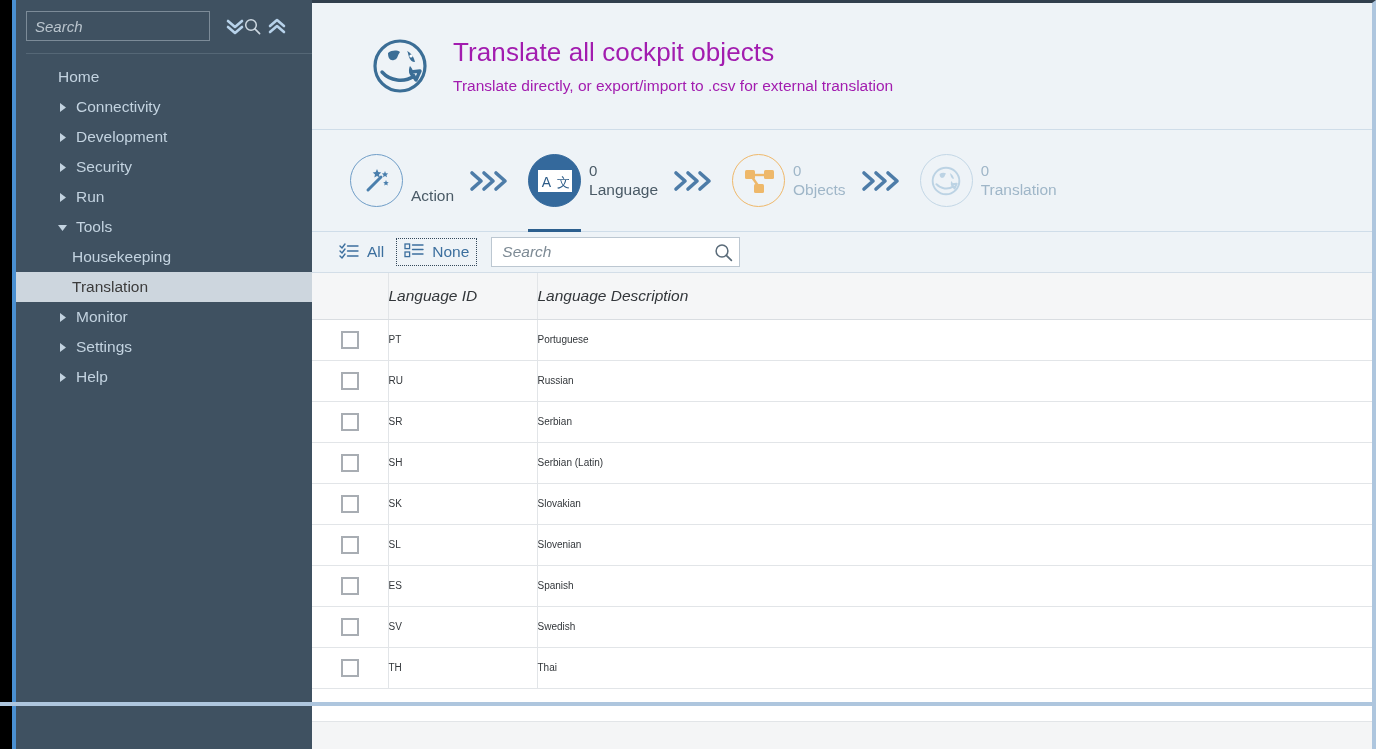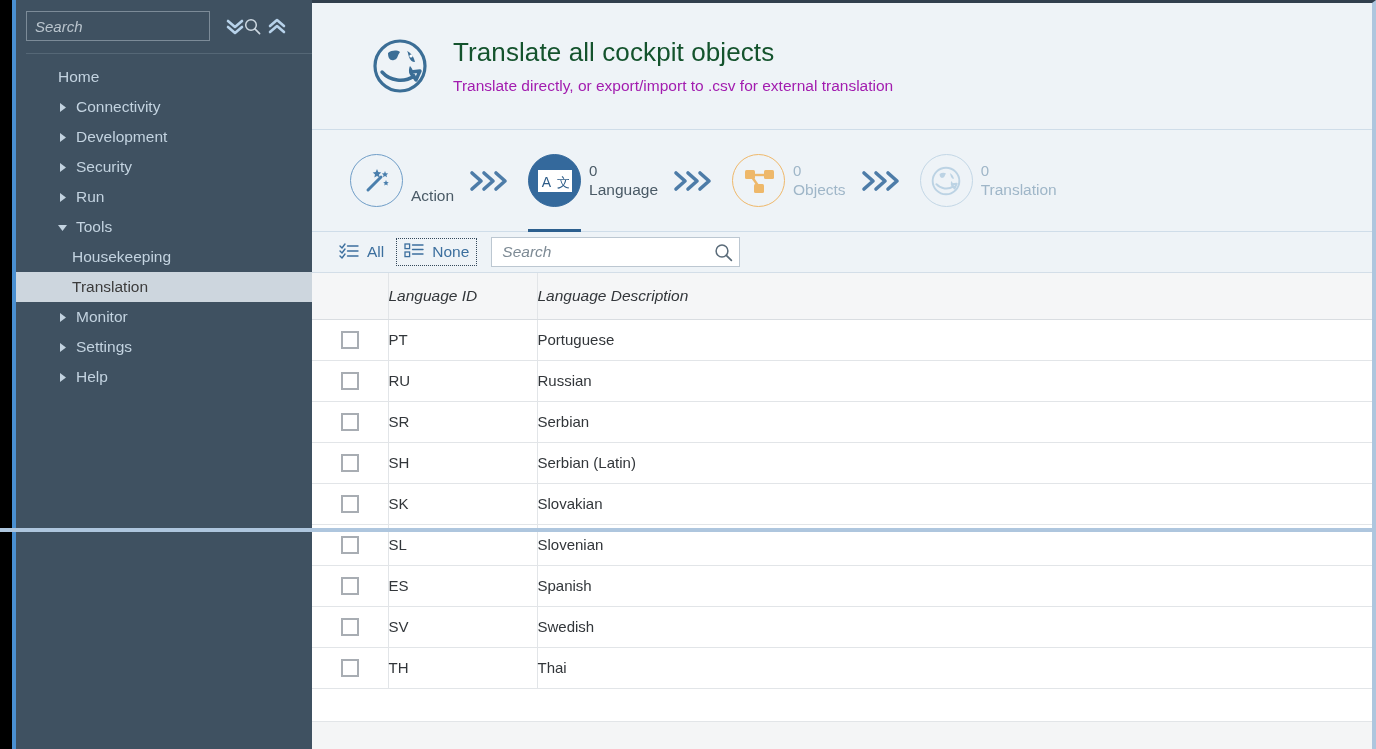--- a/index.html
+++ b/index.html
@@ -5,21 +5,21 @@
   * { box-sizing: border-box; margin: 0; padding: 0; }
   html, body {
     width: 1376px; height: 749px;
     font-family: "Liberation Sans", sans-serif;
     background: #ffffff;
     overflow: hidden;
   }
 
   #app {
     position: relative;
-    width: 1376px; height: 532px;
+    width: 1376px; height: 706px;
     display: flex;
     background: #fff;
   }
 
   
   .left-rail {
     width: 12px; height: 749px;
     background: #000000;
     flex: 0 0 12px;
   }
@@ -124,21 +124,21 @@
     display: flex;
     align-items: center;
     padding-left: 57px;
     border-bottom: 1px solid #cfdde9;
     flex: 0 0 127px;
   }
   .ph-icon { flex: 0 0 62px; margin-right: 22px; display:flex; align-items:center; justify-content:center; }
   .ph-texts { display: flex; flex-direction: column; gap: 9px; }
   .ph-title {
     font-size: 26px;
-    color: #14532d;
+    color: #a21caf;
     font-weight: normal;
     letter-spacing: .1px;
   }
   .ph-sub {
     font-size: 15.5px;
     color: #a21caf;
   }
 
   
   .stepper {
@@ -282,21 +282,21 @@
     font-size: 15.5px;
     color: #32363a;
     text-align: left;
     border-bottom: 1px solid #d9dde1;
     padding: 0;
     vertical-align: middle;
     font-style: italic;
   }
   table.langtbl td {
     height: 41px;
-    font-size: 15px;
+    font-size: 10px;
     color: #32363a;
     border-bottom: 1px solid #e2e5e8;
     padding: 0;
     vertical-align: middle;
     background: #ffffff;
   }
   .col-chk  { width: 76px; }
   .col-id   { width: 149px; }
   .col-desc { width: auto; }
 

